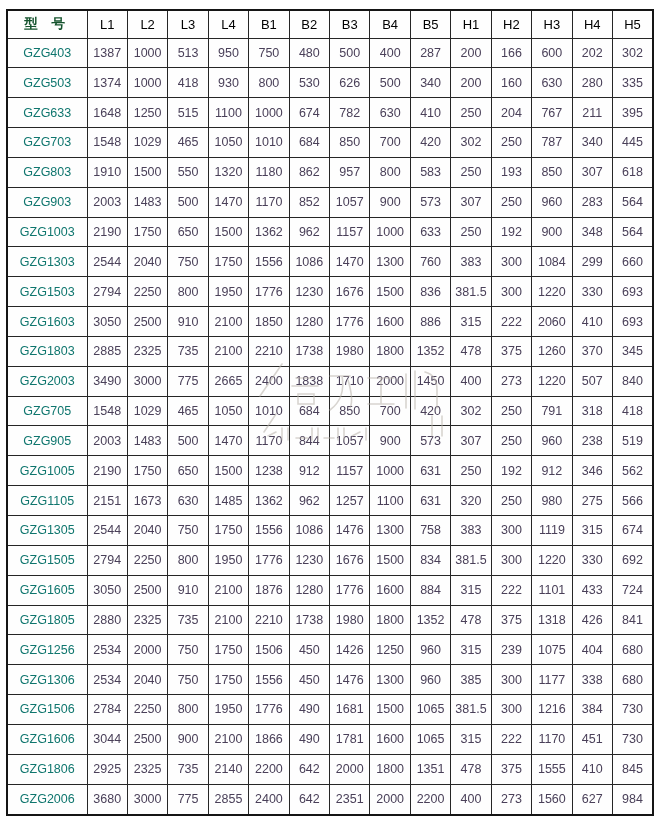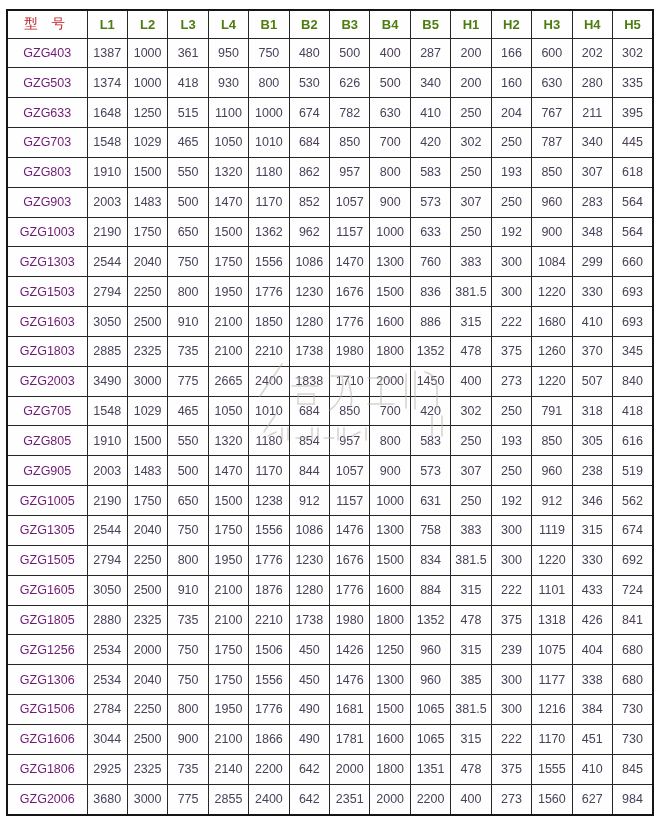--- a/index.html
+++ b/index.html
@@ -33,32 +33,32 @@
     vertical-align: middle;
     padding: 0;
     overflow: hidden;
     white-space: nowrap;
   }
   table.spec thead tr {
     height: 28px;
   }
   th.model-header {
     font-size: 13.5px;
-    font-weight: normal;
-    color: #b91c1c;
+    font-weight: bold;
+    color: #14532d;
     letter-spacing: 5px;
   }
   th.col-header {
     font-size: 13px;
-    font-weight: bold;
-    color: #4d7c0f;
+    font-weight: normal;
+    color: #000000;
   }
   td.model-cell {
     font-size: 12.5px;
-    color: #701a75;
+    color: #0f766e;
   }
   td.value-cell {
     font-size: 12.5px;
     color: #4a4059;
   }
   .watermark {
     position: absolute;
     left: 256px;
     top: 358px;
     width: 200px;
@@ -93,21 +93,21 @@
           <th class="col-header">H3</th>
           <th class="col-header">H4</th>
           <th class="col-header">H5</th>
         </tr>
     </thead>
     <tbody>
         <tr>
           <td class="model-cell">GZG403</td>
           <td class="value-cell">1387</td>
           <td class="value-cell">1000</td>
-          <td class="value-cell">361</td>
+          <td class="value-cell">513</td>
           <td class="value-cell">950</td>
           <td class="value-cell">750</td>
           <td class="value-cell">480</td>
           <td class="value-cell">500</td>
           <td class="value-cell">400</td>
           <td class="value-cell">287</td>
           <td class="value-cell">200</td>
           <td class="value-cell">166</td>
           <td class="value-cell">600</td>
           <td class="value-cell">202</td>
@@ -255,21 +255,21 @@
           <td class="value-cell">2500</td>
           <td class="value-cell">910</td>
           <td class="value-cell">2100</td>
           <td class="value-cell">1850</td>
           <td class="value-cell">1280</td>
           <td class="value-cell">1776</td>
           <td class="value-cell">1600</td>
           <td class="value-cell">886</td>
           <td class="value-cell">315</td>
           <td class="value-cell">222</td>
-          <td class="value-cell">1680</td>
+          <td class="value-cell">2060</td>
           <td class="value-cell">410</td>
           <td class="value-cell">693</td>
         </tr>
         <tr>
           <td class="model-cell">GZG1803</td>
           <td class="value-cell">2885</td>
           <td class="value-cell">2325</td>
           <td class="value-cell">735</td>
           <td class="value-cell">2100</td>
           <td class="value-cell">2210</td>
@@ -311,37 +311,20 @@
           <td class="value-cell">850</td>
           <td class="value-cell">700</td>
           <td class="value-cell">420</td>
           <td class="value-cell">302</td>
           <td class="value-cell">250</td>
           <td class="value-cell">791</td>
           <td class="value-cell">318</td>
           <td class="value-cell">418</td>
         </tr>
         <tr>
-          <td class="model-cell">GZG805</td>
-          <td class="value-cell">1910</td>
-          <td class="value-cell">1500</td>
-          <td class="value-cell">550</td>
-          <td class="value-cell">1320</td>
-          <td class="value-cell">1180</td>
-          <td class="value-cell">854</td>
-          <td class="value-cell">957</td>
-          <td class="value-cell">800</td>
-          <td class="value-cell">583</td>
-          <td class="value-cell">250</td>
-          <td class="value-cell">193</td>
-          <td class="value-cell">850</td>
-          <td class="value-cell">305</td>
-          <td class="value-cell">616</td>
-        </tr>
-        <tr>
           <td class="model-cell">GZG905</td>
           <td class="value-cell">2003</td>
           <td class="value-cell">1483</td>
           <td class="value-cell">500</td>
           <td class="value-cell">1470</td>
           <td class="value-cell">1170</td>
           <td class="value-cell">844</td>
           <td class="value-cell">1057</td>
           <td class="value-cell">900</td>
           <td class="value-cell">573</td>
@@ -360,20 +343,37 @@
           <td class="value-cell">1238</td>
           <td class="value-cell">912</td>
           <td class="value-cell">1157</td>
           <td class="value-cell">1000</td>
           <td class="value-cell">631</td>
           <td class="value-cell">250</td>
           <td class="value-cell">192</td>
           <td class="value-cell">912</td>
           <td class="value-cell">346</td>
           <td class="value-cell">562</td>
+        </tr>
+        <tr>
+          <td class="model-cell">GZG1105</td>
+          <td class="value-cell">2151</td>
+          <td class="value-cell">1673</td>
+          <td class="value-cell">630</td>
+          <td class="value-cell">1485</td>
+          <td class="value-cell">1362</td>
+          <td class="value-cell">962</td>
+          <td class="value-cell">1257</td>
+          <td class="value-cell">1100</td>
+          <td class="value-cell">631</td>
+          <td class="value-cell">320</td>
+          <td class="value-cell">250</td>
+          <td class="value-cell">980</td>
+          <td class="value-cell">275</td>
+          <td class="value-cell">566</td>
         </tr>
         <tr>
           <td class="model-cell">GZG1305</td>
           <td class="value-cell">2544</td>
           <td class="value-cell">2040</td>
           <td class="value-cell">750</td>
           <td class="value-cell">1750</td>
           <td class="value-cell">1556</td>
           <td class="value-cell">1086</td>
           <td class="value-cell">1476</td>

